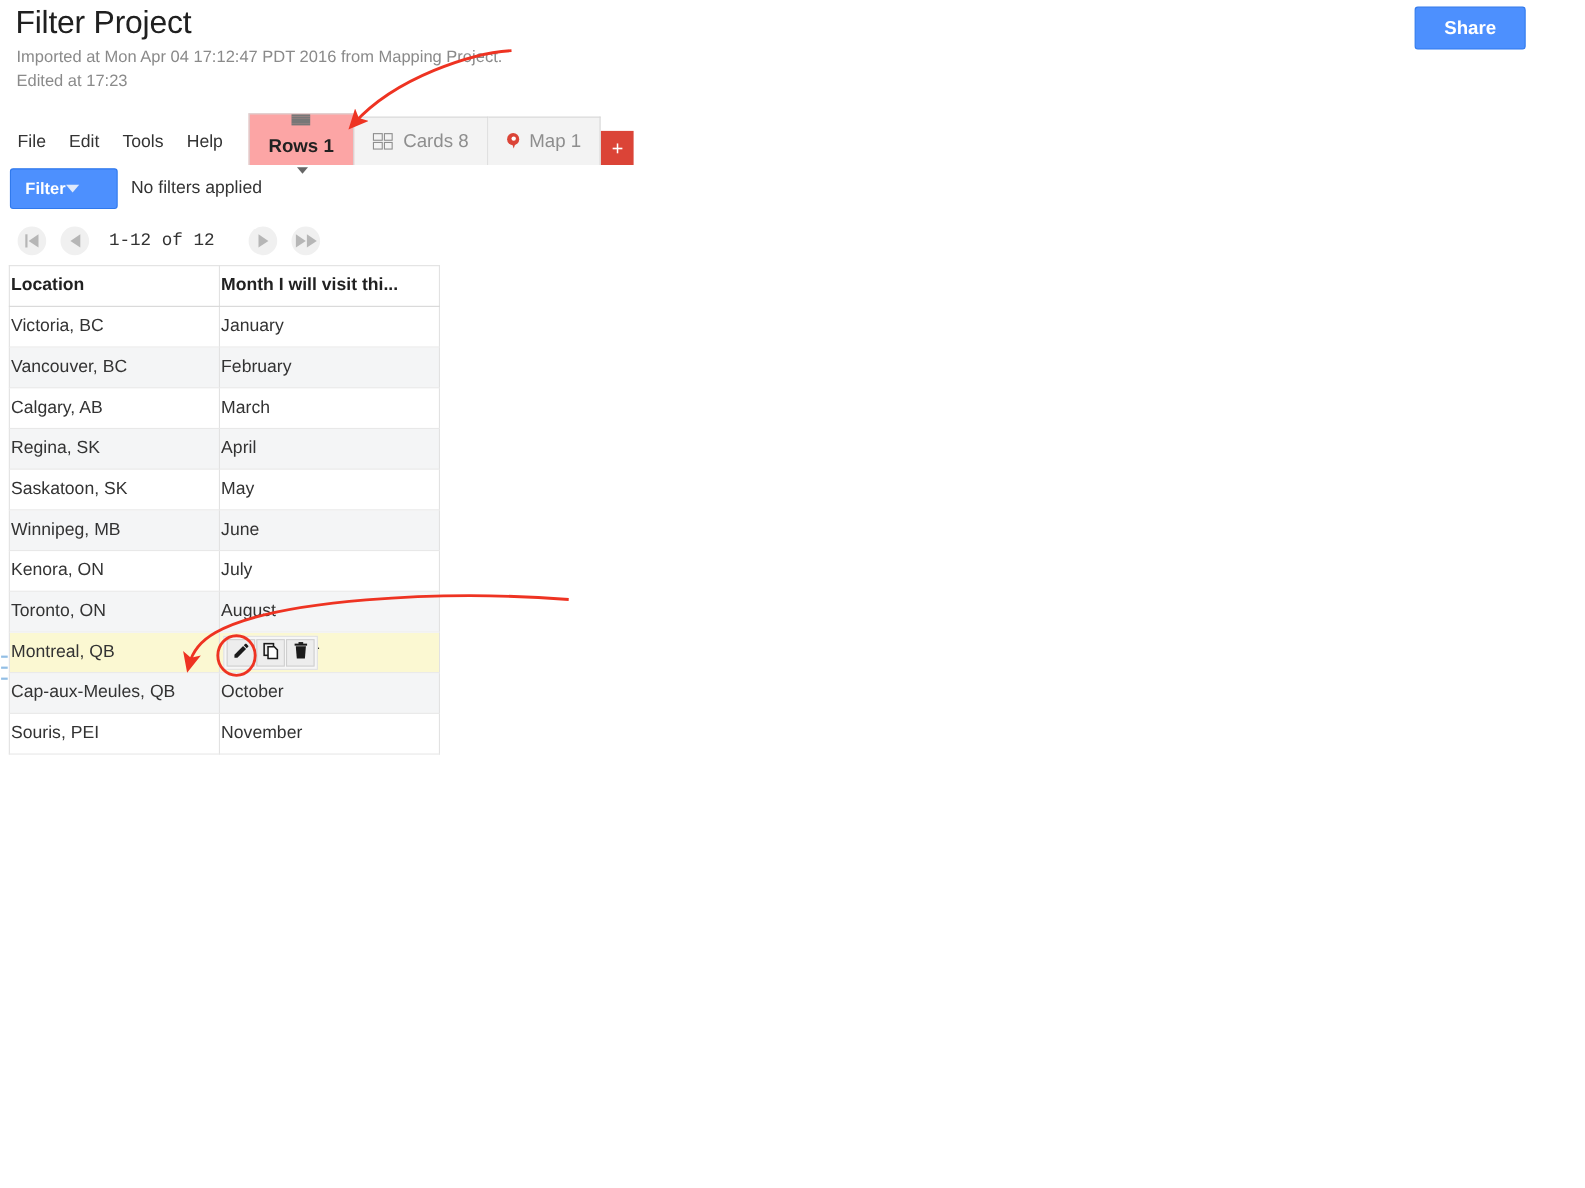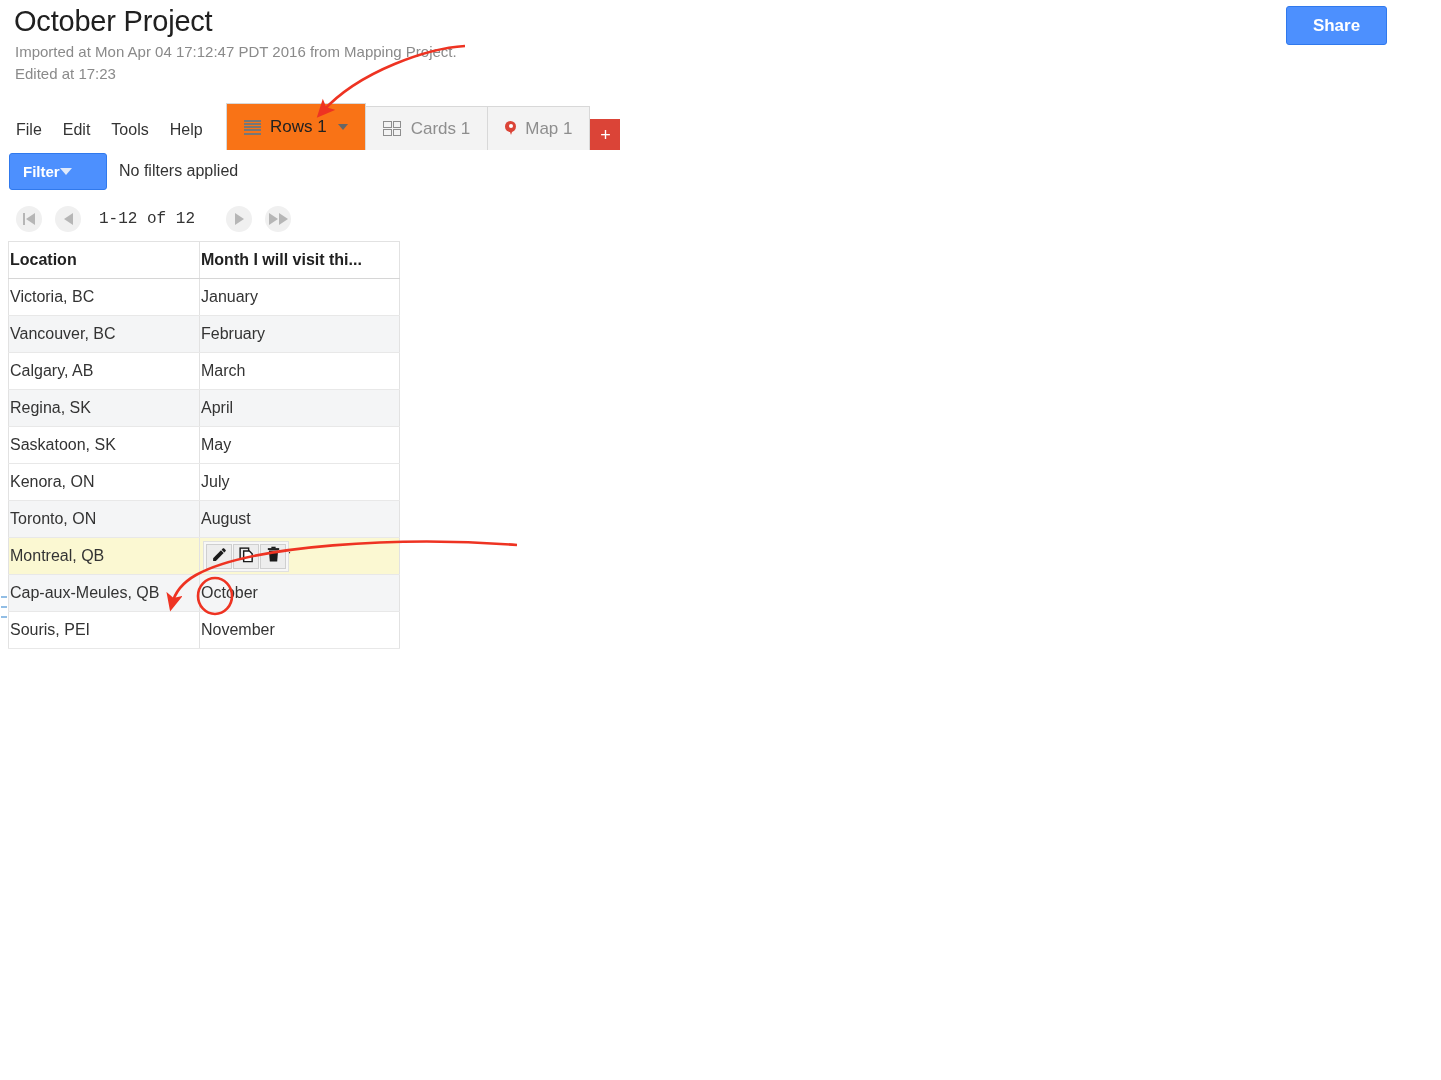--- a/index.html
+++ b/index.html
@@ -101,26 +101,27 @@
     border: 1px solid #d8d8d8;
     border-bottom: none;
     position: relative;
   }
   .tab.inactive {
     background: #f3f3f3;
     color: #8e8e8e;
     border-left: none;
   }
   .tab.active {
-    background: #f97316;
+    background: #fca5a5;
     color: #212121;
-    font-weight: normal;
+    font-weight: bold;
     height: 47px;
     z-index: 3;
     border-top: 1px solid #d8d8d8;
+    flex-direction: column;
   }
   #add-tab-button {
     width: 30px; height: 33px;
     background: #db4437;
     color: #ffffff;
     font-size: 18px;
     display: flex;
     align-items: center;
     justify-content: center;
     cursor: pointer;
@@ -340,21 +341,21 @@
     left: 1px;
     width: 6px; height: 2px;
     background: #6ea8dc;
     opacity: .75;
   }
 </style>
 </head>
 <body>
 
 <div id="header">
-  <div id="page-title">October Project</div>
+  <div id="page-title">Filter Project</div>
   <div id="imported-line">Imported at Mon Apr 04 17:12:47 PDT 2016 from Mapping Project.</div>
   <div id="edited-line">Edited at 17:23</div>
   <div id="share-button">Share</div>
 </div>
 
 <div id="menu-tab-strip">
   <div id="menu-bar">
     <div>File</div>
     <div>Edit</div>
     <div>Tools</div>
@@ -373,21 +374,21 @@
       <span>Rows 1</span>
       <span class="caret-down"></span>
     </div>
     <div class="tab inactive">
       <span class="icon-cards">
           <i></i>
           <i></i>
           <i></i>
           <i></i>
         </span>
-      <span>Cards 1</span>
+      <span>Cards 8</span>
     </div>
     <div class="tab inactive">
       <span class="icon-pin">
           <span></span>
         </span>
       <span>Map 1</span>
     </div>
     <div id="add-tab-button">+</div>
   </div>
 </div>
@@ -446,20 +447,24 @@
         <td>Calgary, AB</td>
         <td>March</td>
       </tr>
       <tr class="row-even">
         <td>Regina, SK</td>
         <td>April</td>
       </tr>
       <tr class="row-odd">
         <td>Saskatoon, SK</td>
         <td>May</td>
+      </tr>
+      <tr class="row-even">
+        <td>Winnipeg, MB</td>
+        <td>June</td>
       </tr>
       <tr class="row-odd">
         <td>Kenora, ON</td>
         <td>July</td>
       </tr>
       <tr class="row-even">
         <td>Toronto, ON</td>
         <td>August</td>
       </tr>
       <tr class="row-highlight">

